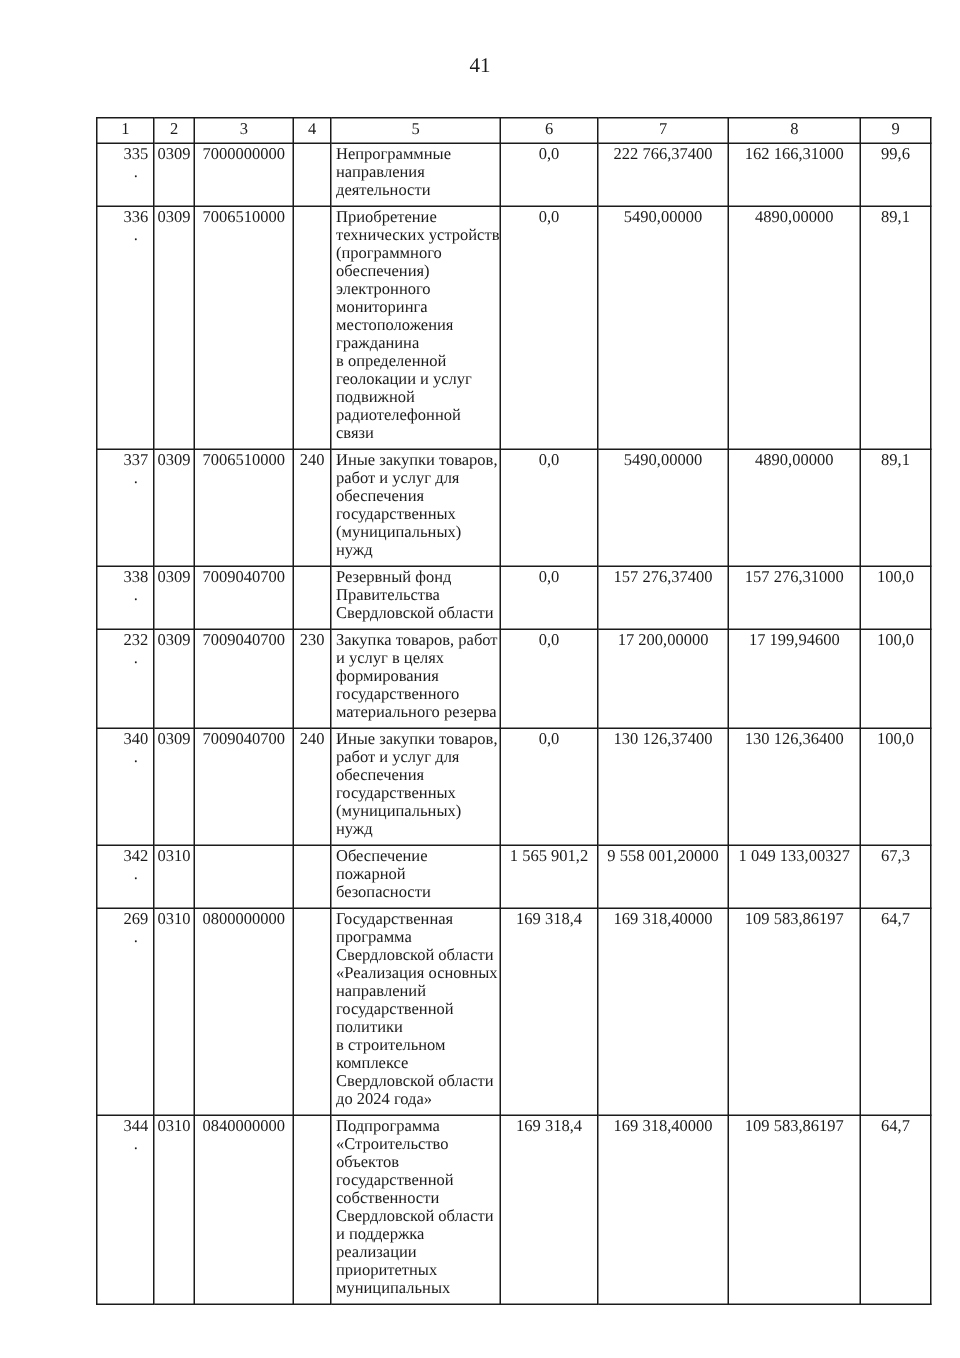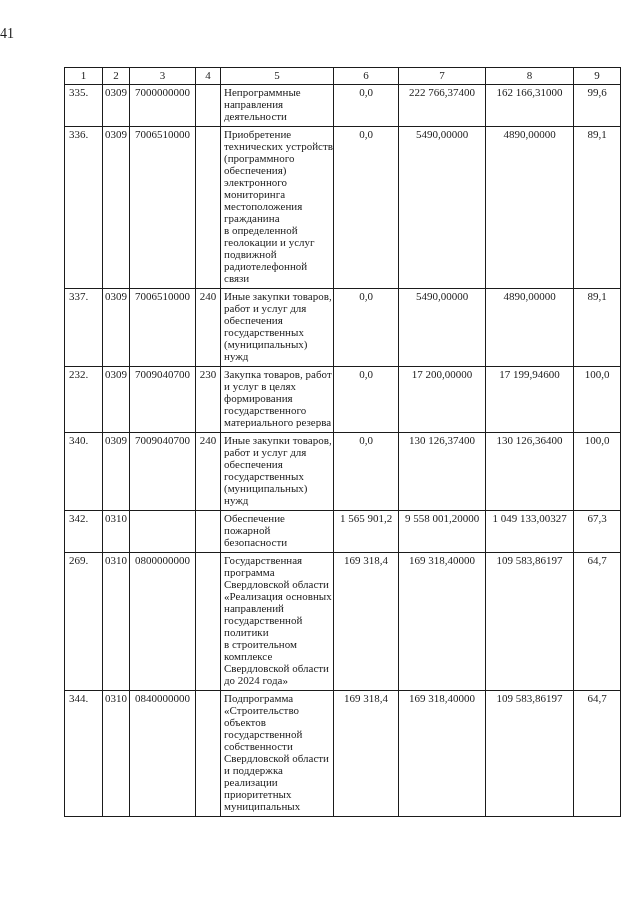--- a/index.html
+++ b/index.html
@@ -13,21 +13,22 @@
     font-family: "Liberation Serif", "DejaVu Serif", serif;
     color: #1b1b1b;
     overflow: hidden;
   }
   .page {
     position: relative;
     width: 640px;
     height: 905px;
   }
   .page-number {
-    margin-top: 26px;
+    margin-top: 37px;
+    text-align: center;
     font-size: 14px;
     line-height: 16px;
   }
   table.budget {
     border-collapse: collapse;
     table-layout: fixed;
     width: 556px;
     margin: 25px 0 0 64px;
     font-size: 11px;
     line-height: 12px;
@@ -40,22 +41,22 @@
     text-align: center;
     overflow: hidden;
     font-weight: normal;
     word-wrap: break-word;
   }
   table.budget thead th {
     padding: 1px 2px 2px 2px;
     height: 13px;
   }
   table.budget td.c-rownum {
-    text-align: left;
-    padding-left: 4px;
+    text-align: center;
+    padding-left: 16px;
   }
   table.budget td.c-name {
     text-align: left;
     white-space: pre-line;
     padding-left: 3px;
     padding-right: 0;
   }
 </style>
 </head>
 <body>
@@ -132,20 +133,33 @@
           <td class="c-code">240</td>
           <td class="c-name">Иные закупки товаров,
 работ и услуг для
 обеспечения
 государственных
 (муниципальных) нужд</td>
           <td class="c-num">0,0</td>
           <td class="c-num">5490,00000</td>
           <td class="c-num">4890,00000</td>
           <td class="c-num">89,1</td>
+        </tr>
+        <tr>
+          <td class="c-rownum">338.</td>
+          <td class="c-code">0309</td>
+          <td class="c-code">7009040700</td>
+          <td class="c-code"></td>
+          <td class="c-name">Резервный фонд
+Правительства
+Свердловской области</td>
+          <td class="c-num">0,0</td>
+          <td class="c-num">157 276,37400</td>
+          <td class="c-num">157 276,31000</td>
+          <td class="c-num">100,0</td>
         </tr>
         <tr>
           <td class="c-rownum">232.</td>
           <td class="c-code">0309</td>
           <td class="c-code">7009040700</td>
           <td class="c-code">230</td>
           <td class="c-name">Закупка товаров, работ
 и услуг в целях
 формирования
 государственного

